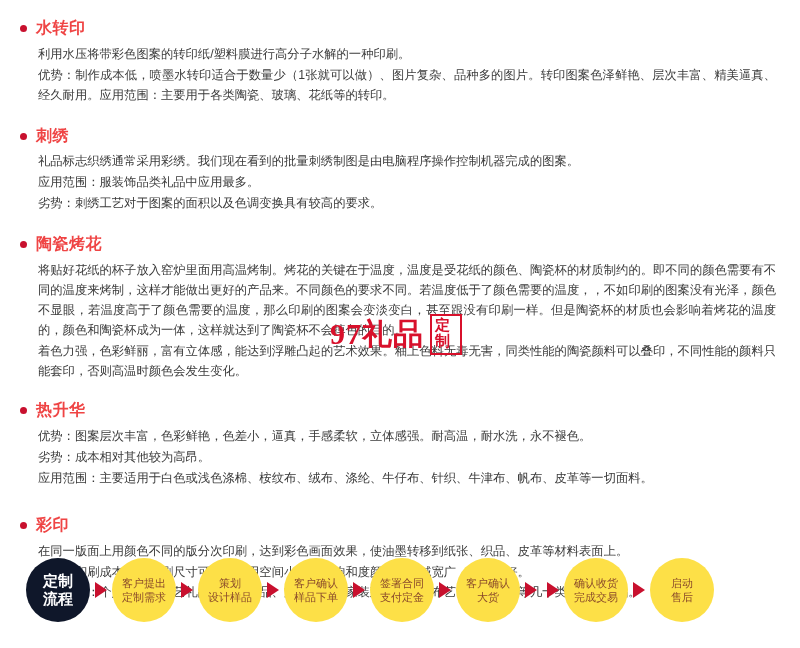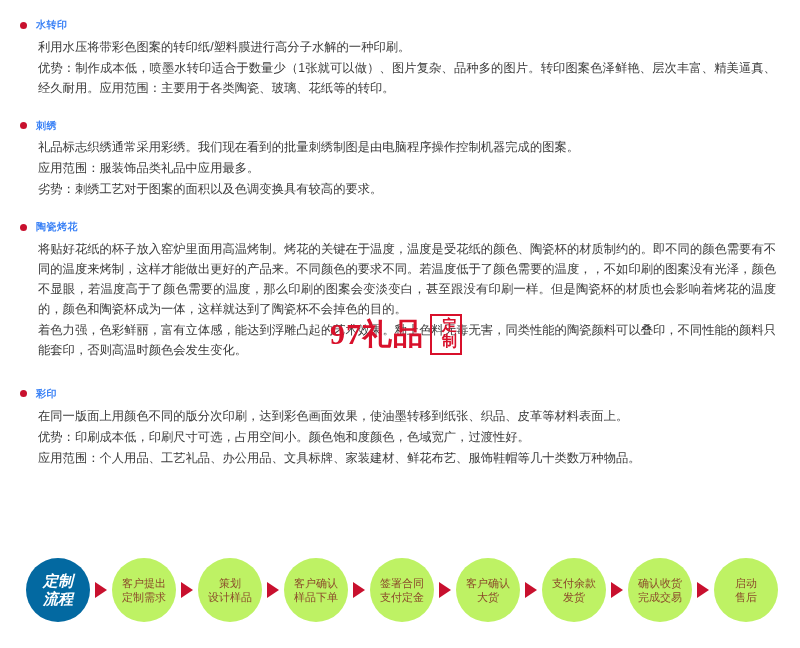--- a/index.html
+++ b/index.html
@@ -36,22 +36,22 @@
   .bullet {
     width: 7px;
     height: 7px;
     border-radius: 50%;
     background: #c8102e;
     margin-left: -18px;
     margin-right: 9px;
     flex: 0 0 auto;
   }
   .section-title {
-    color: #3b82f6;
-    font-size: 10px;
+    color: #ef4444;
+    font-size: 16px;
     font-weight: bold;
     letter-spacing: 0.5px;
   }
   .para {
     font-size: 12.3px;
     line-height: 1.62;
     color: #3a3a3a;
     margin: 0 0 1px 0;
     text-align: justify;
   }
@@ -83,62 +83,61 @@
   }
   .wm-box {
     margin-left: 6px;
     border: 2px solid #d8102b;
     color: #d8102b;
     font-size: 15px;
     font-weight: bold;
     line-height: 1.04;
     padding: 2px 3px 3px 3px;
     width: 22px;
-    text-align: right;
+    text-align: left;
     font-family: "Liberation Serif", serif;
   }
 
   
   .flow {
     position: absolute;
     left: 26px;
     top: 540px;
     display: flex;
     align-items: center;
   }
   .flow-start {
     width: 64px;
     height: 64px;
     border-radius: 50%;
-    background: #0369a1;
+    background: #0f172a;
     color: #ffffff;
     font-size: 15px;
     font-weight: bold;
     display: flex;
     flex-direction: column;
     align-items: center;
     justify-content: center;
     line-height: 1.22;
     flex: 0 0 auto;
-    font-style: italic;
   }
   .arrow {
     width: 0;
     height: 0;
     border-top: 8px solid transparent;
     border-bottom: 8px solid transparent;
     border-left: 12px solid #c8102e;
     margin: 0 5px;
     flex: 0 0 auto;
   }
   .flow-step {
     width: 64px;
     height: 64px;
     border-radius: 50%;
-    background: #bef264;
+    background: #fde047;
     color: #8a4a2a;
     font-size: 11px;
     display: flex;
     flex-direction: column;
     align-items: center;
     justify-content: center;
     line-height: 1.3;
     text-align: center;
     flex: 0 0 auto;
   }
@@ -176,20 +175,31 @@
     <div class="section-head">
       <span class="bullet"></span>
       <span class="section-title">陶瓷烤花</span>
     </div>
     <div class="sec-body">
       <p class="para">将贴好花纸的杯子放入窑炉里面用高温烤制。烤花的关键在于温度，温度是受花纸的颜色、陶瓷杯的材质制约的。即不同的颜色需要有不同的温度来烤制，这样才能做出更好的产品来。不同颜色的要求不同。若温度低于了颜色需要的温度，，不如印刷的图案没有光泽，颜色不显眼，若温度高于了颜色需要的温度，那么印刷的图案会变淡变白，甚至跟没有印刷一样。但是陶瓷杯的材质也会影响着烤花的温度的，颜色和陶瓷杯成为一体，这样就达到了陶瓷杯不会掉色的目的。</p>
       <p class="para">着色力强，色彩鲜丽，富有立体感，能达到浮雕凸起的艺术效果。釉上色料无毒无害，同类性能的陶瓷颜料可以叠印，不同性能的颜料只能套印，否则高温时颜色会发生变化。</p>
     </div>
   </div>
 
+  <div class="section s-sublimation">
+    <div class="section-head">
+      <span class="bullet"></span>
+      <span class="section-title">热升华</span>
+    </div>
+    <div class="sec-body">
+      <p class="para">优势：图案层次丰富，色彩鲜艳，色差小，逼真，手感柔软，立体感强。耐高温，耐水洗，永不褪色。</p>
+      <p class="para">劣势：成本相对其他较为高昂。</p>
+      <p class="para">应用范围：主要适用于白色或浅色涤棉、桉纹布、绒布、涤纶、牛仔布、针织、牛津布、帆布、皮革等一切面料。</p>
+    </div>
+  </div>
 
   <div class="section s-colorprint">
     <div class="section-head">
       <span class="bullet"></span>
       <span class="section-title">彩印</span>
     </div>
     <div class="sec-body">
       <p class="para">在同一版面上用颜色不同的版分次印刷，达到彩色画面效果，使油墨转移到纸张、织品、皮革等材料表面上。</p>
       <p class="para">优势：印刷成本低，印刷尺寸可选，占用空间小。颜色饱和度颜色，色域宽广，过渡性好。</p>
       <p class="para">应用范围：个人用品、工艺礼品、办公用品、文具标牌、家装建材、鲜花布艺、服饰鞋帽等几十类数万种物品。</p>
@@ -234,24 +244,20 @@
       <span>支付定金</span>
     </div>
 
     <span class="arrow"></span>
     <div class="flow-step">
       <span>客户确认</span>
       <span>大货</span>
     </div>
 
     <span class="arrow"></span>
-    <div class="flow-step">
-      <span>支付余款</span>
-      <span>发货</span>
-    </div>
 
     <span class="arrow"></span>
     <div class="flow-step">
       <span>确认收货</span>
       <span>完成交易</span>
     </div>
 
     <span class="arrow"></span>
     <div class="flow-step">
       <span>启动</span>

